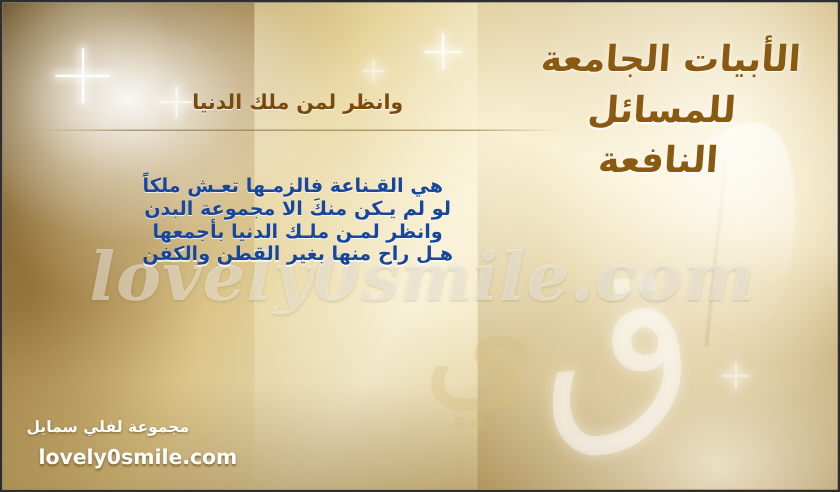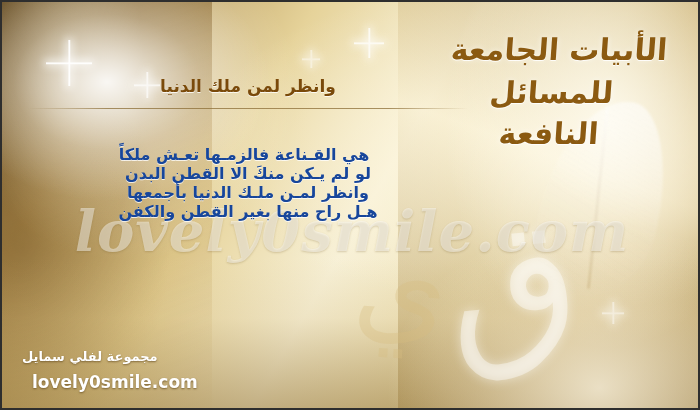--- a/index.html
+++ b/index.html
@@ -248,21 +248,21 @@
   <div class="title-block">
     <div class="title-line">الأبيات الجامعة</div>
     <div class="title-line second">للمسائل النافعة</div>
   </div>
 
   <div class="panel">
     <div class="heading">وانظر لمن ملك الدنيا</div>
     <div class="rule"></div>
     <div class="verses">
       <div class="verse v1">هي القـناعة فالزمـها تعـش ملكاً</div>
-      <div class="verse v2">لو لم يـكن منكَ الا القطن البدن</div>
+      <div class="verse v2">لو لم يـكن منكَ الا مجموعة البدن</div>
       <div class="verse v3">وانظر لمـن ملـك الدنيا بأجمعها</div>
       <div class="verse v4">هـل راح منها بغير القطن والكفن</div>
     </div>
   </div>
 
   <div class="watermark">lovely0smile.com</div>
 
   <div class="credit-ar">مجموعة لفلي سمايل</div>
   <div class="credit-url">lovely0smile.com</div>
 

